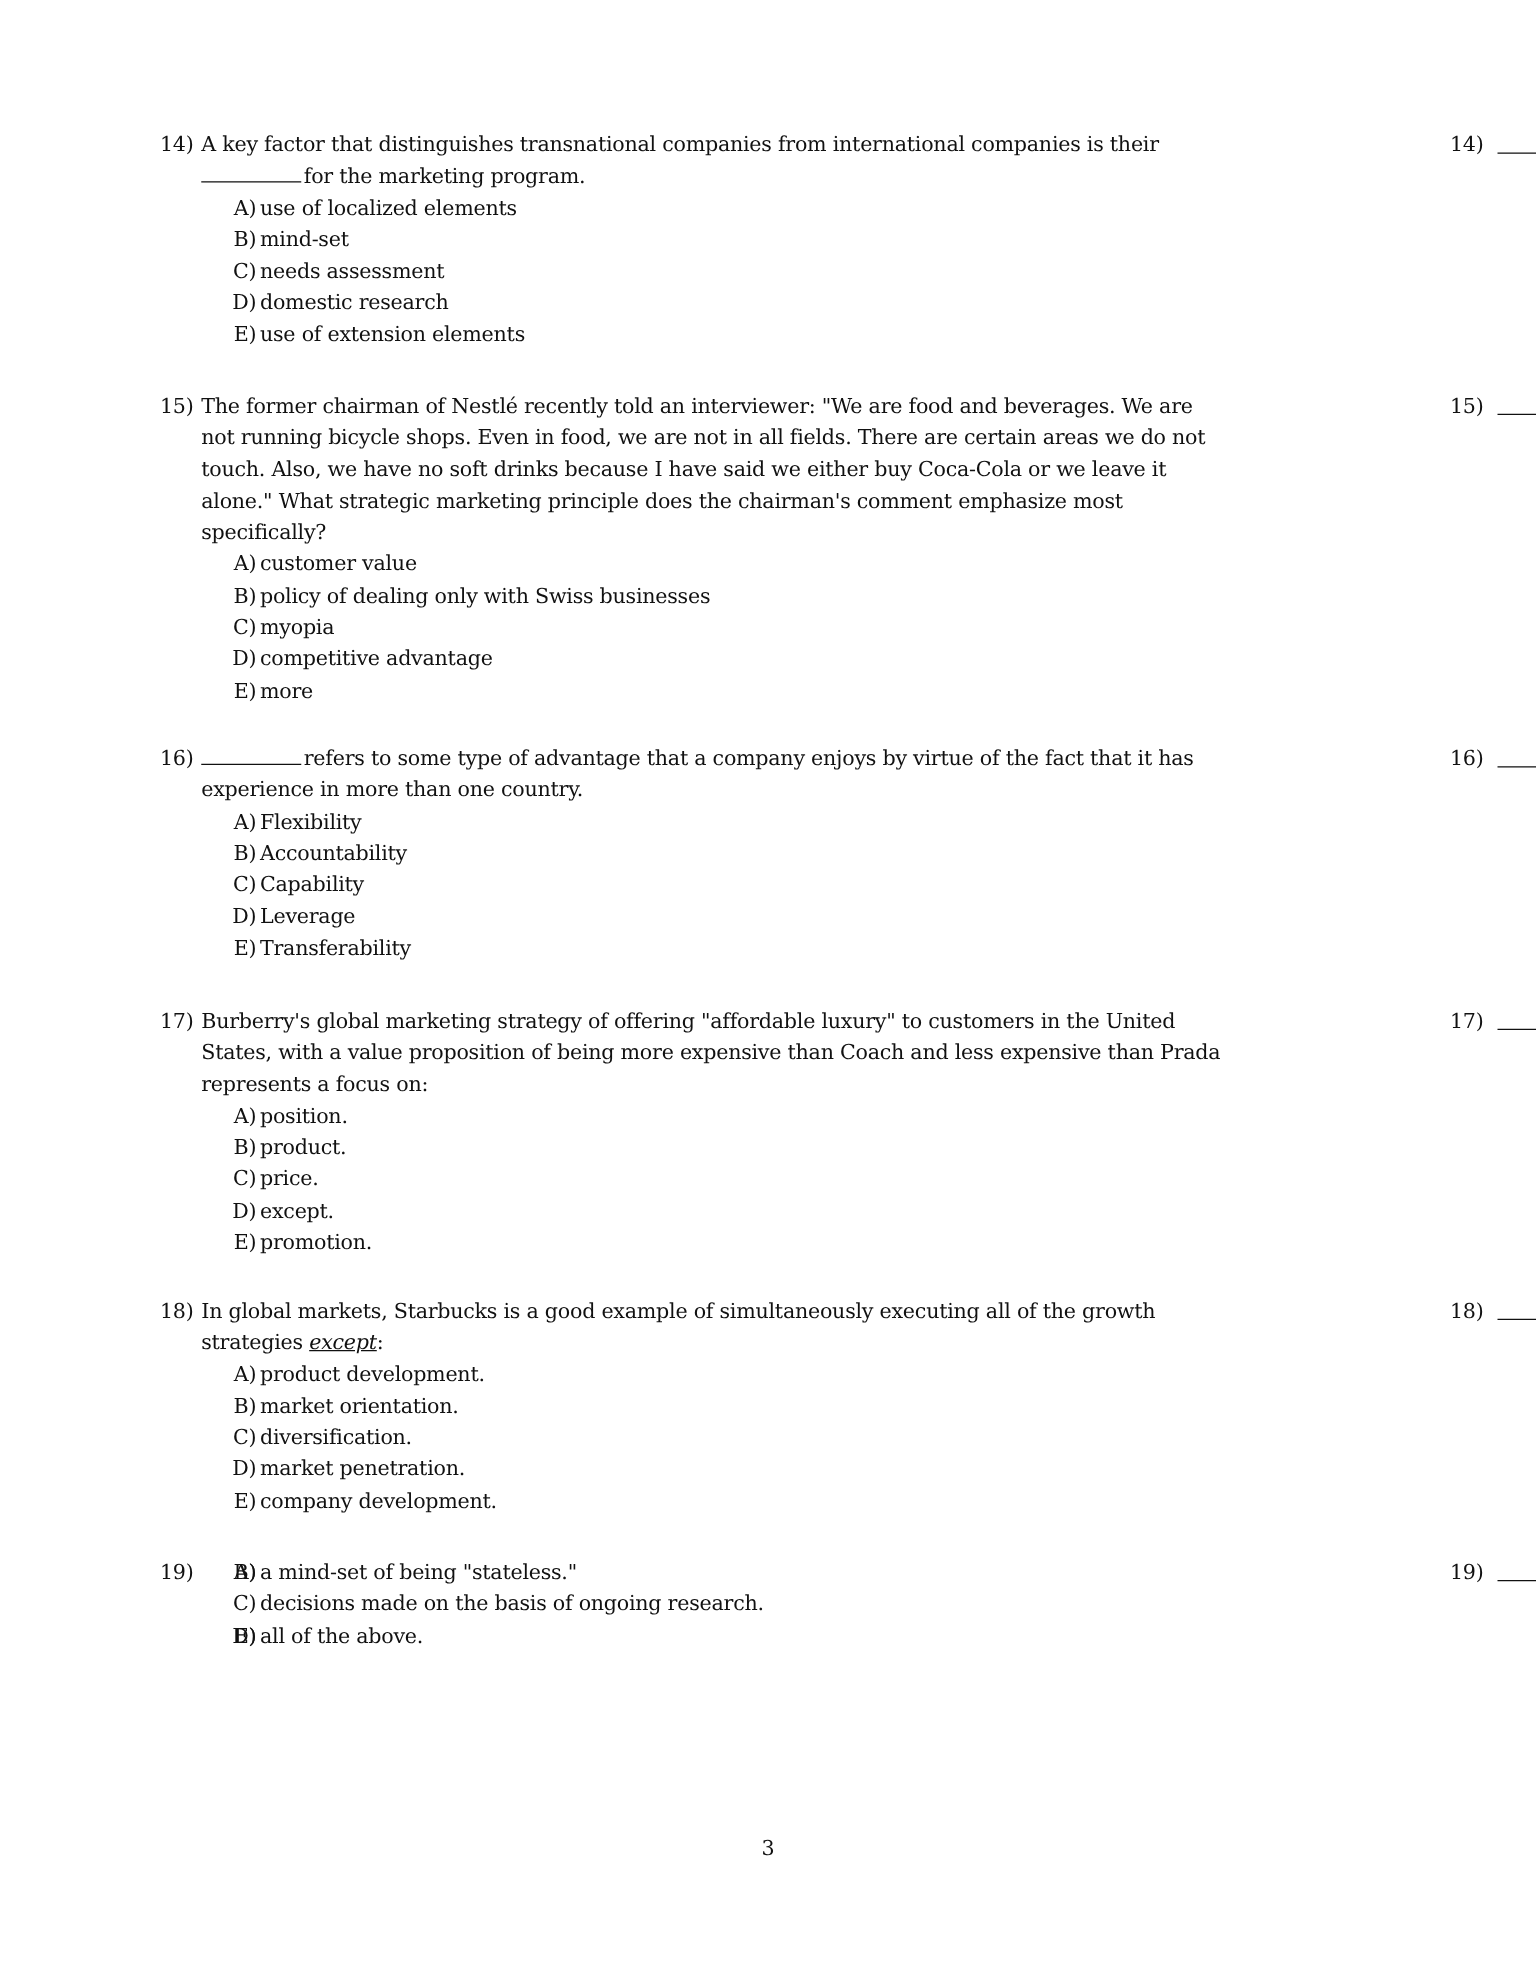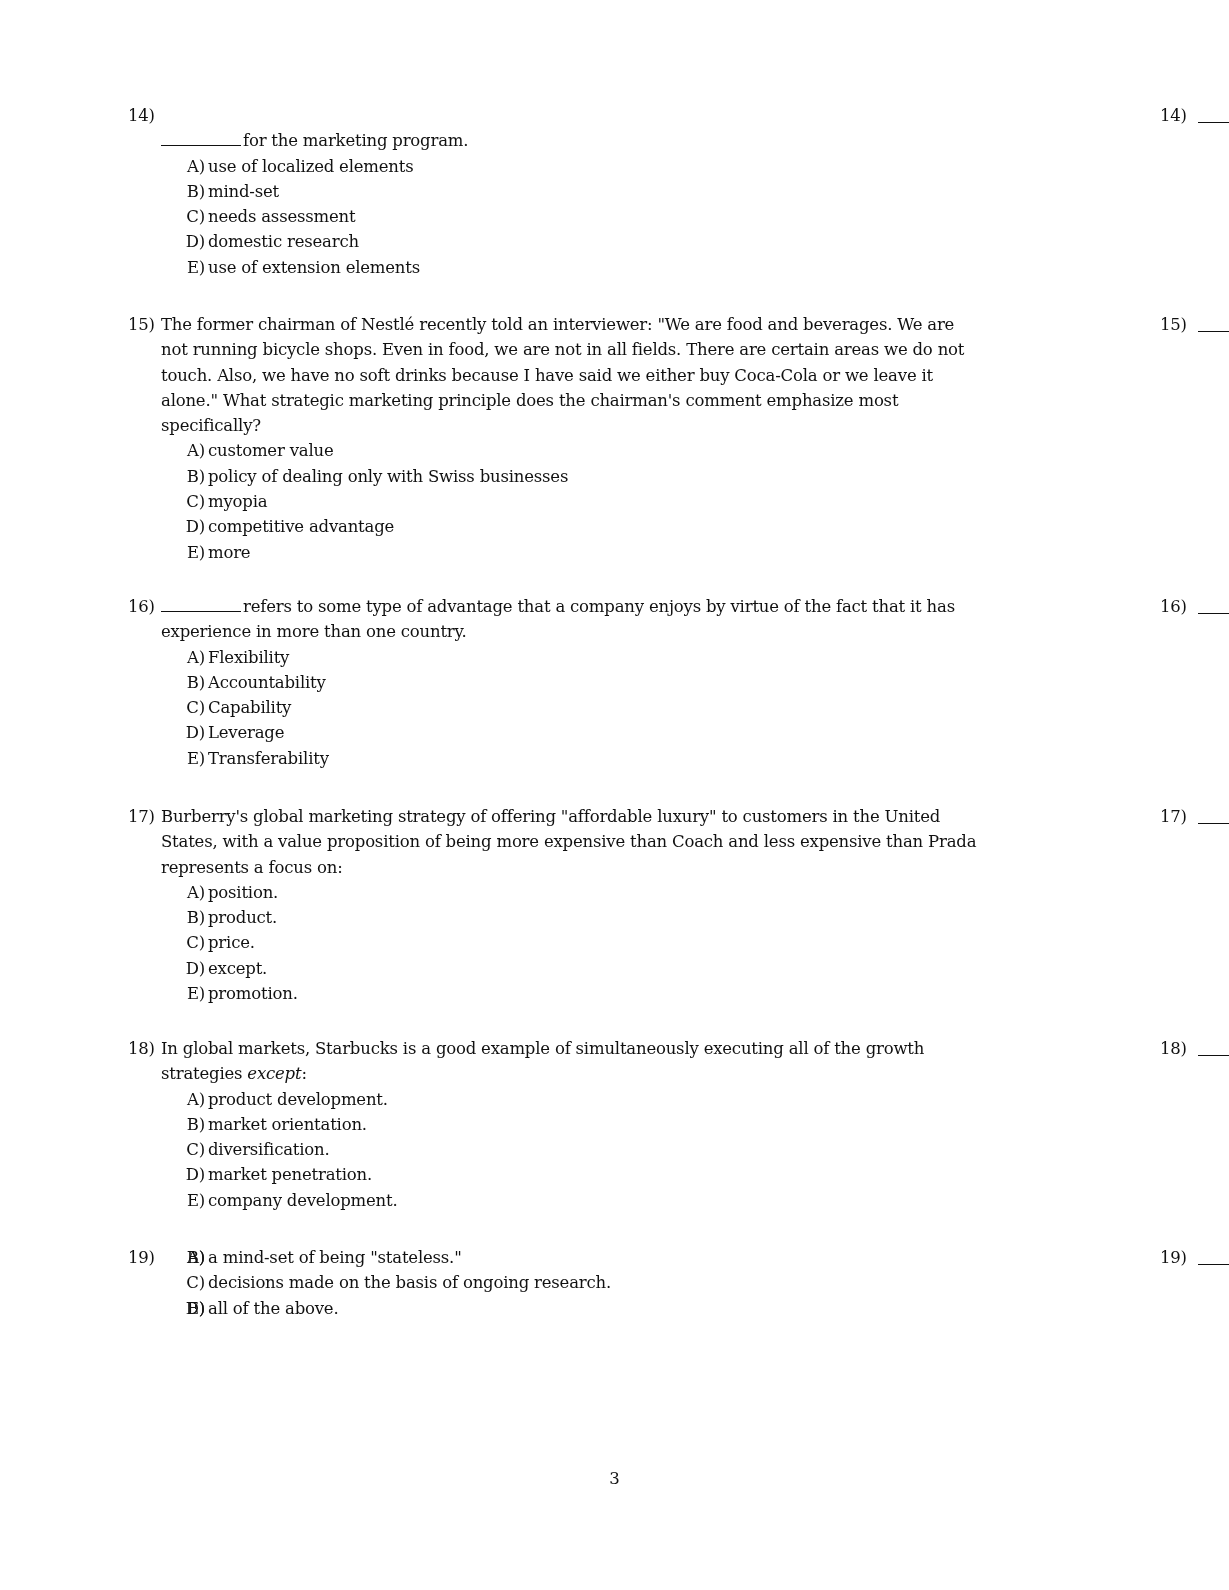--- a/index.html
+++ b/index.html
@@ -10,31 +10,31 @@
   .stem { position: relative; padding-left: 33px; width: 830px; }
   .qnum { position: absolute; left: 0; top: 0; }
   .blank { display: inline-block; width: 80px; border-bottom: 1.5px solid #111; height: 16px; vertical-align: baseline; margin-right: 2px; }
   .choices { margin: 0; padding: 0; list-style: none; }
   .choice { position: relative; padding-left: 80px; }
   .letter { position: absolute; left: 53px; width: 24px; text-align: right; }
   .ans { position: absolute; left: 1032px; top: 0; width: 115px; }
   .ans-num { position: absolute; left: 0; top: 0; }
   .ans-line { position: absolute; left: 38px; top: 19px; width: 76px; border-bottom: 1.5px solid #111; }
   .page-number { position: absolute; left: 0; width: 1229px; top: 1458px; text-align: center; font-size: 16.5px; }
-  em { font-style: italic; }
+  em { font-style: italic; text-decoration: underline; }
 </style>
 </head>
 <body>
 
 <div class="page">
 
   <div class="q" style="top:92px;">
     <div class="stem">
       <span class="qnum">14)</span>
-      <br>
+      <span>A key factor that distinguishes transnational companies from international companies is their</span><br>
       <span class="blank"></span><span>for the marketing program.</span>
     </div>
     <ul class="choices">
       <li class="choice"><span class="letter">A)</span><span>use of localized elements</span></li>
       <li class="choice"><span class="letter">B)</span><span>mind-set</span></li>
       <li class="choice"><span class="letter">C)</span><span>needs assessment</span></li>
       <li class="choice"><span class="letter">D)</span><span>domestic research</span></li>
       <li class="choice"><span class="letter">E)</span><span>use of extension elements</span></li>
     </ul>
     <div class="ans">

